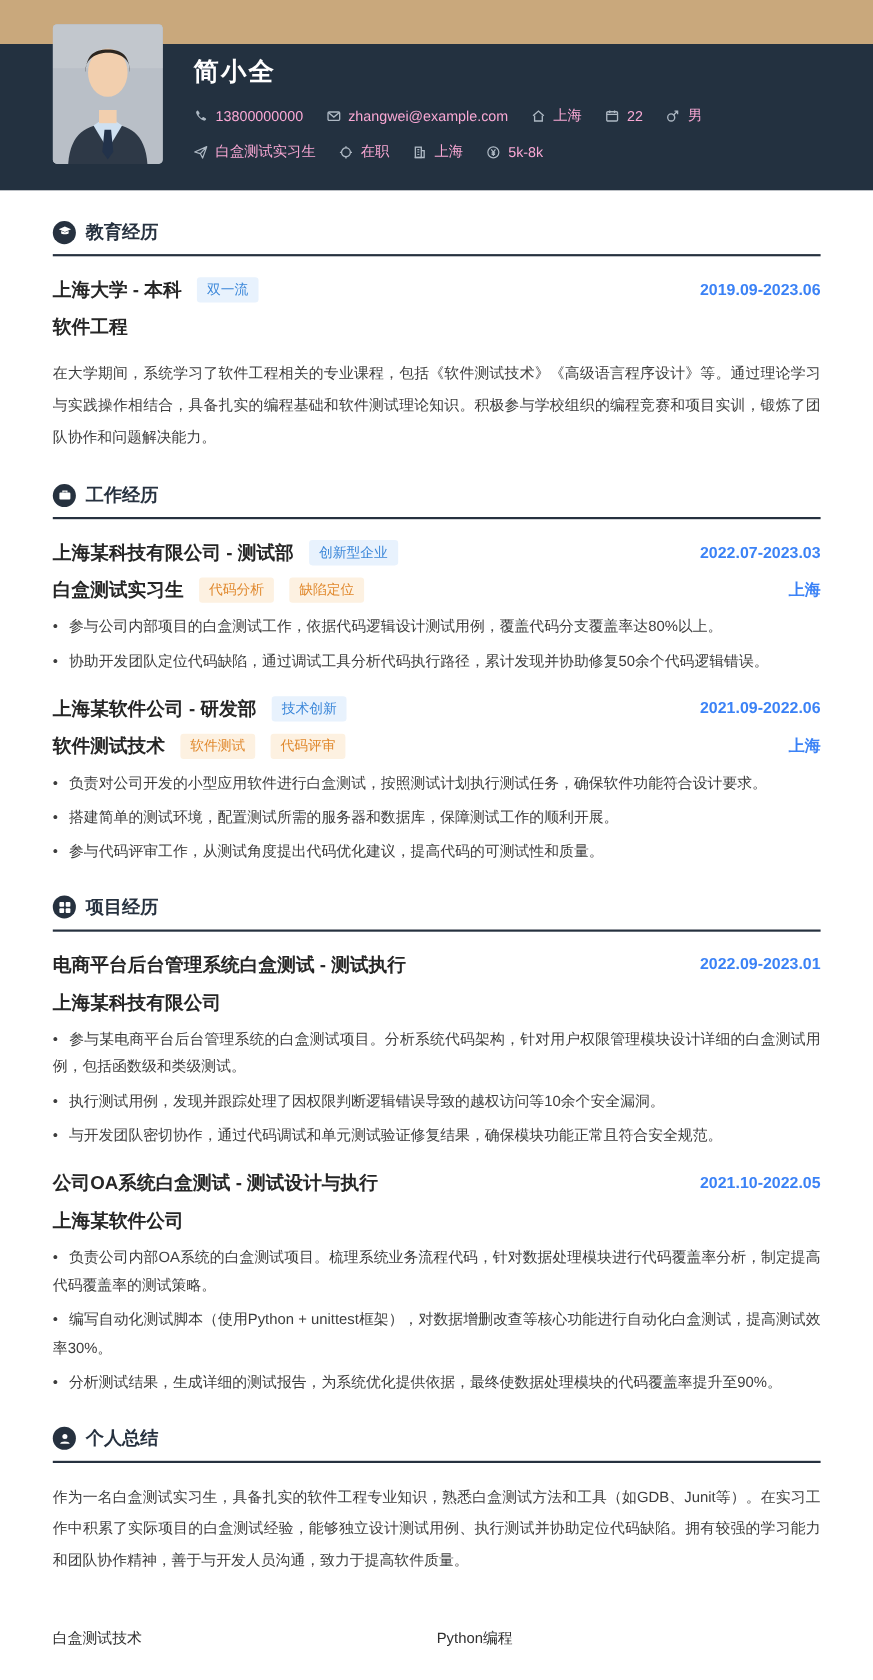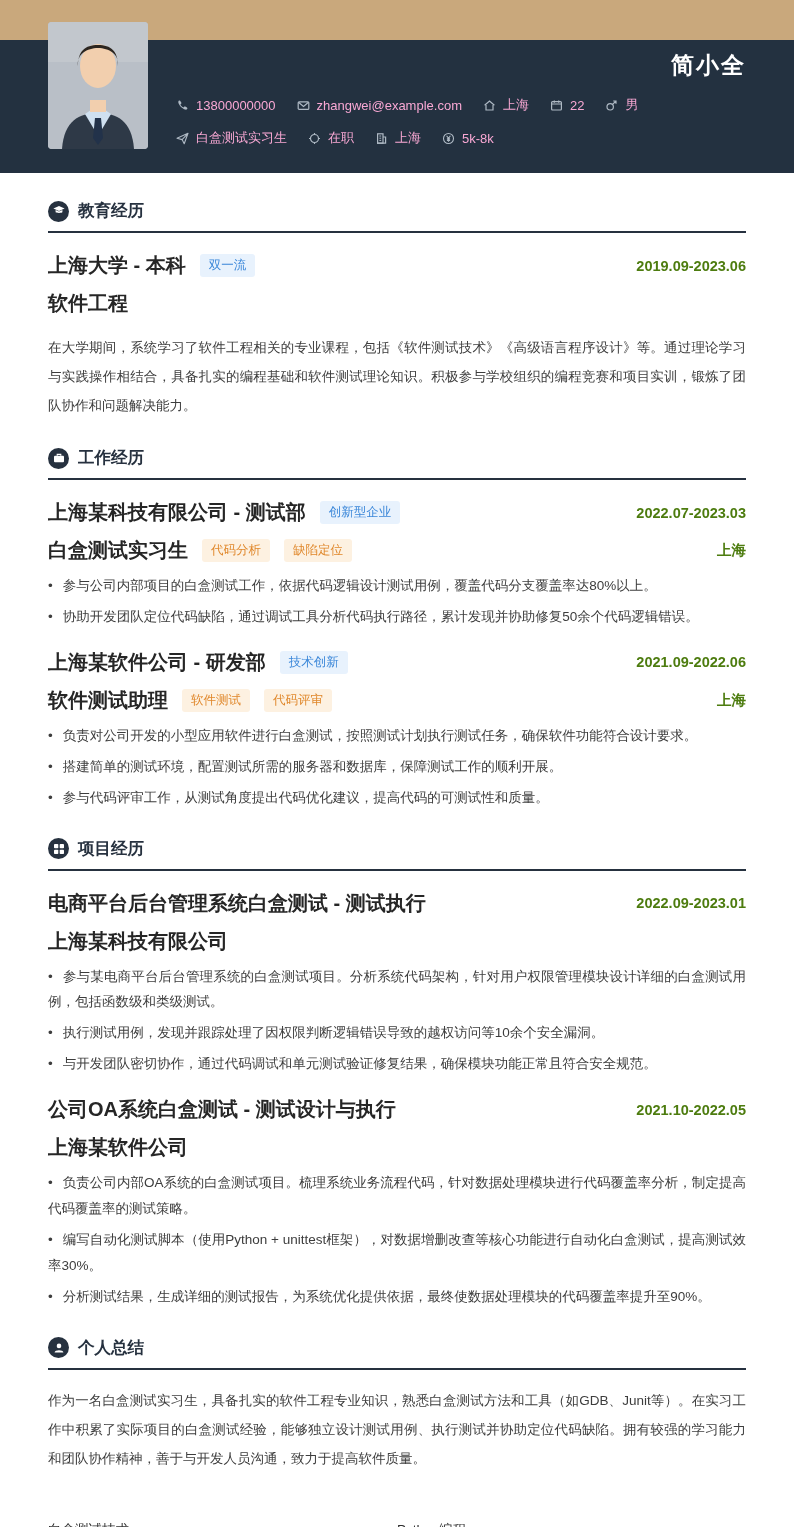--- a/index.html
+++ b/index.html
@@ -3,21 +3,21 @@
 <meta charset="utf-8">
 <style>
   * { margin:0; padding:0; box-sizing:border-box; }
   html,body { background:#ffffff; }
   body {
     width:794px; min-height:1527px; margin:0 auto;
     font-family:"Liberation Sans","DejaVu Sans",sans-serif;
     color:#2f2f2f;
   }
   
-  .hero { position:relative;text-align:right; }
+  .hero { position:relative; }
   .band { height:40px; background:#c9a87c; }
   .hero-main { background:#233140; padding:10px 48px 26px 176px; min-height:123px; }
   .name { color:#ffffff; font-size:23px; font-weight:bold; letter-spacing:2px; }
   .crow { display:flex; align-items:center; gap:21px; margin-top:15px;
           color:#f9a8d4; font-size:13px; white-space:nowrap; }
   .citem { display:flex; align-items:center; gap:7px; }
   .citem svg { display:block; }
   .photo { position:absolute; left:48px; top:22px; width:100px; height:127px;
            border-radius:4px; overflow:hidden; background:#b9bfc7; }
   .photo svg { display:block; }
@@ -25,22 +25,22 @@
   main { padding:0 48px 24px; }
   .section { margin-top:27px; }
   .sec-head { display:flex; align-items:center; gap:9px; padding-bottom:9px;
               border-bottom:2px solid #26313f; }
   .sec-icon { width:21px; height:21px; background:#26313f; border-radius:50%;
               display:flex; align-items:center; justify-content:center; flex:none; }
   .sec-title { font-size:16.5px; font-weight:bold; color:#26313f; }
   .erow { display:flex; justify-content:space-between; align-items:center; margin-top:19px; }
   .erow.tight { margin-top:11px; }
   .eleft { display:flex; align-items:center; gap:14px; }
-  .etitle { font-weight:bold; font-size:20px; color:#262626; }
-  .edate { font-weight:bold; font-size:14.5px; color:#4d7c0f; }
+  .etitle { font-weight:bold; font-size:17px; color:#262626; }
+  .edate { font-weight:bold; font-size:14.5px; color:#3b82f6; }
   .tag { font-size:12.5px; padding:2.5px 9px; border-radius:3px; line-height:1.4; }
   .tag.blue { background:#e8f2fd; color:#3b87d9; }
   .tag.orange { background:#fdf1e1; color:#e0882c; }
   ul.bullets { list-style:none; margin-top:9px; }
   .bullets li { font-size:13.5px; line-height:1.92; color:#3d3d3d;
                 text-align:justify; margin-top:5px; }
   .bullets li::before { content:"•"; margin-right:10px; }
   .para { font-size:13.5px; line-height:2.15; color:#3d3d3d; text-align:justify; margin-top:16px; }
   .entry + .entry { margin-top:10px; }
   
@@ -222,21 +222,21 @@
       <div class="entry">
         <div class="erow">
           <span class="eleft">
             <span class="etitle">上海某软件公司 - 研发部</span>
             <span class="tag blue">技术创新</span>
           </span>
           <span class="edate">2021.09-2022.06</span>
         </div>
         <div class="erow tight">
           <span class="eleft">
-            <span class="etitle">软件测试助理</span>
+            <span class="etitle">软件测试技术</span>
             <span class="tag orange">软件测试</span>
             <span class="tag orange">代码评审</span>
           </span>
           <span class="edate">上海</span>
         </div>
         <ul class="bullets">
           <li>负责对公司开发的小型应用软件进行白盒测试，按照测试计划执行测试任务，确保软件功能符合设计要求。</li>
           <li>搭建简单的测试环境，配置测试所需的服务器和数据库，保障测试工作的顺利开展。</li>
           <li>参与代码评审工作，从测试角度提出代码优化建议，提高代码的可测试性和质量。</li>
         </ul>

